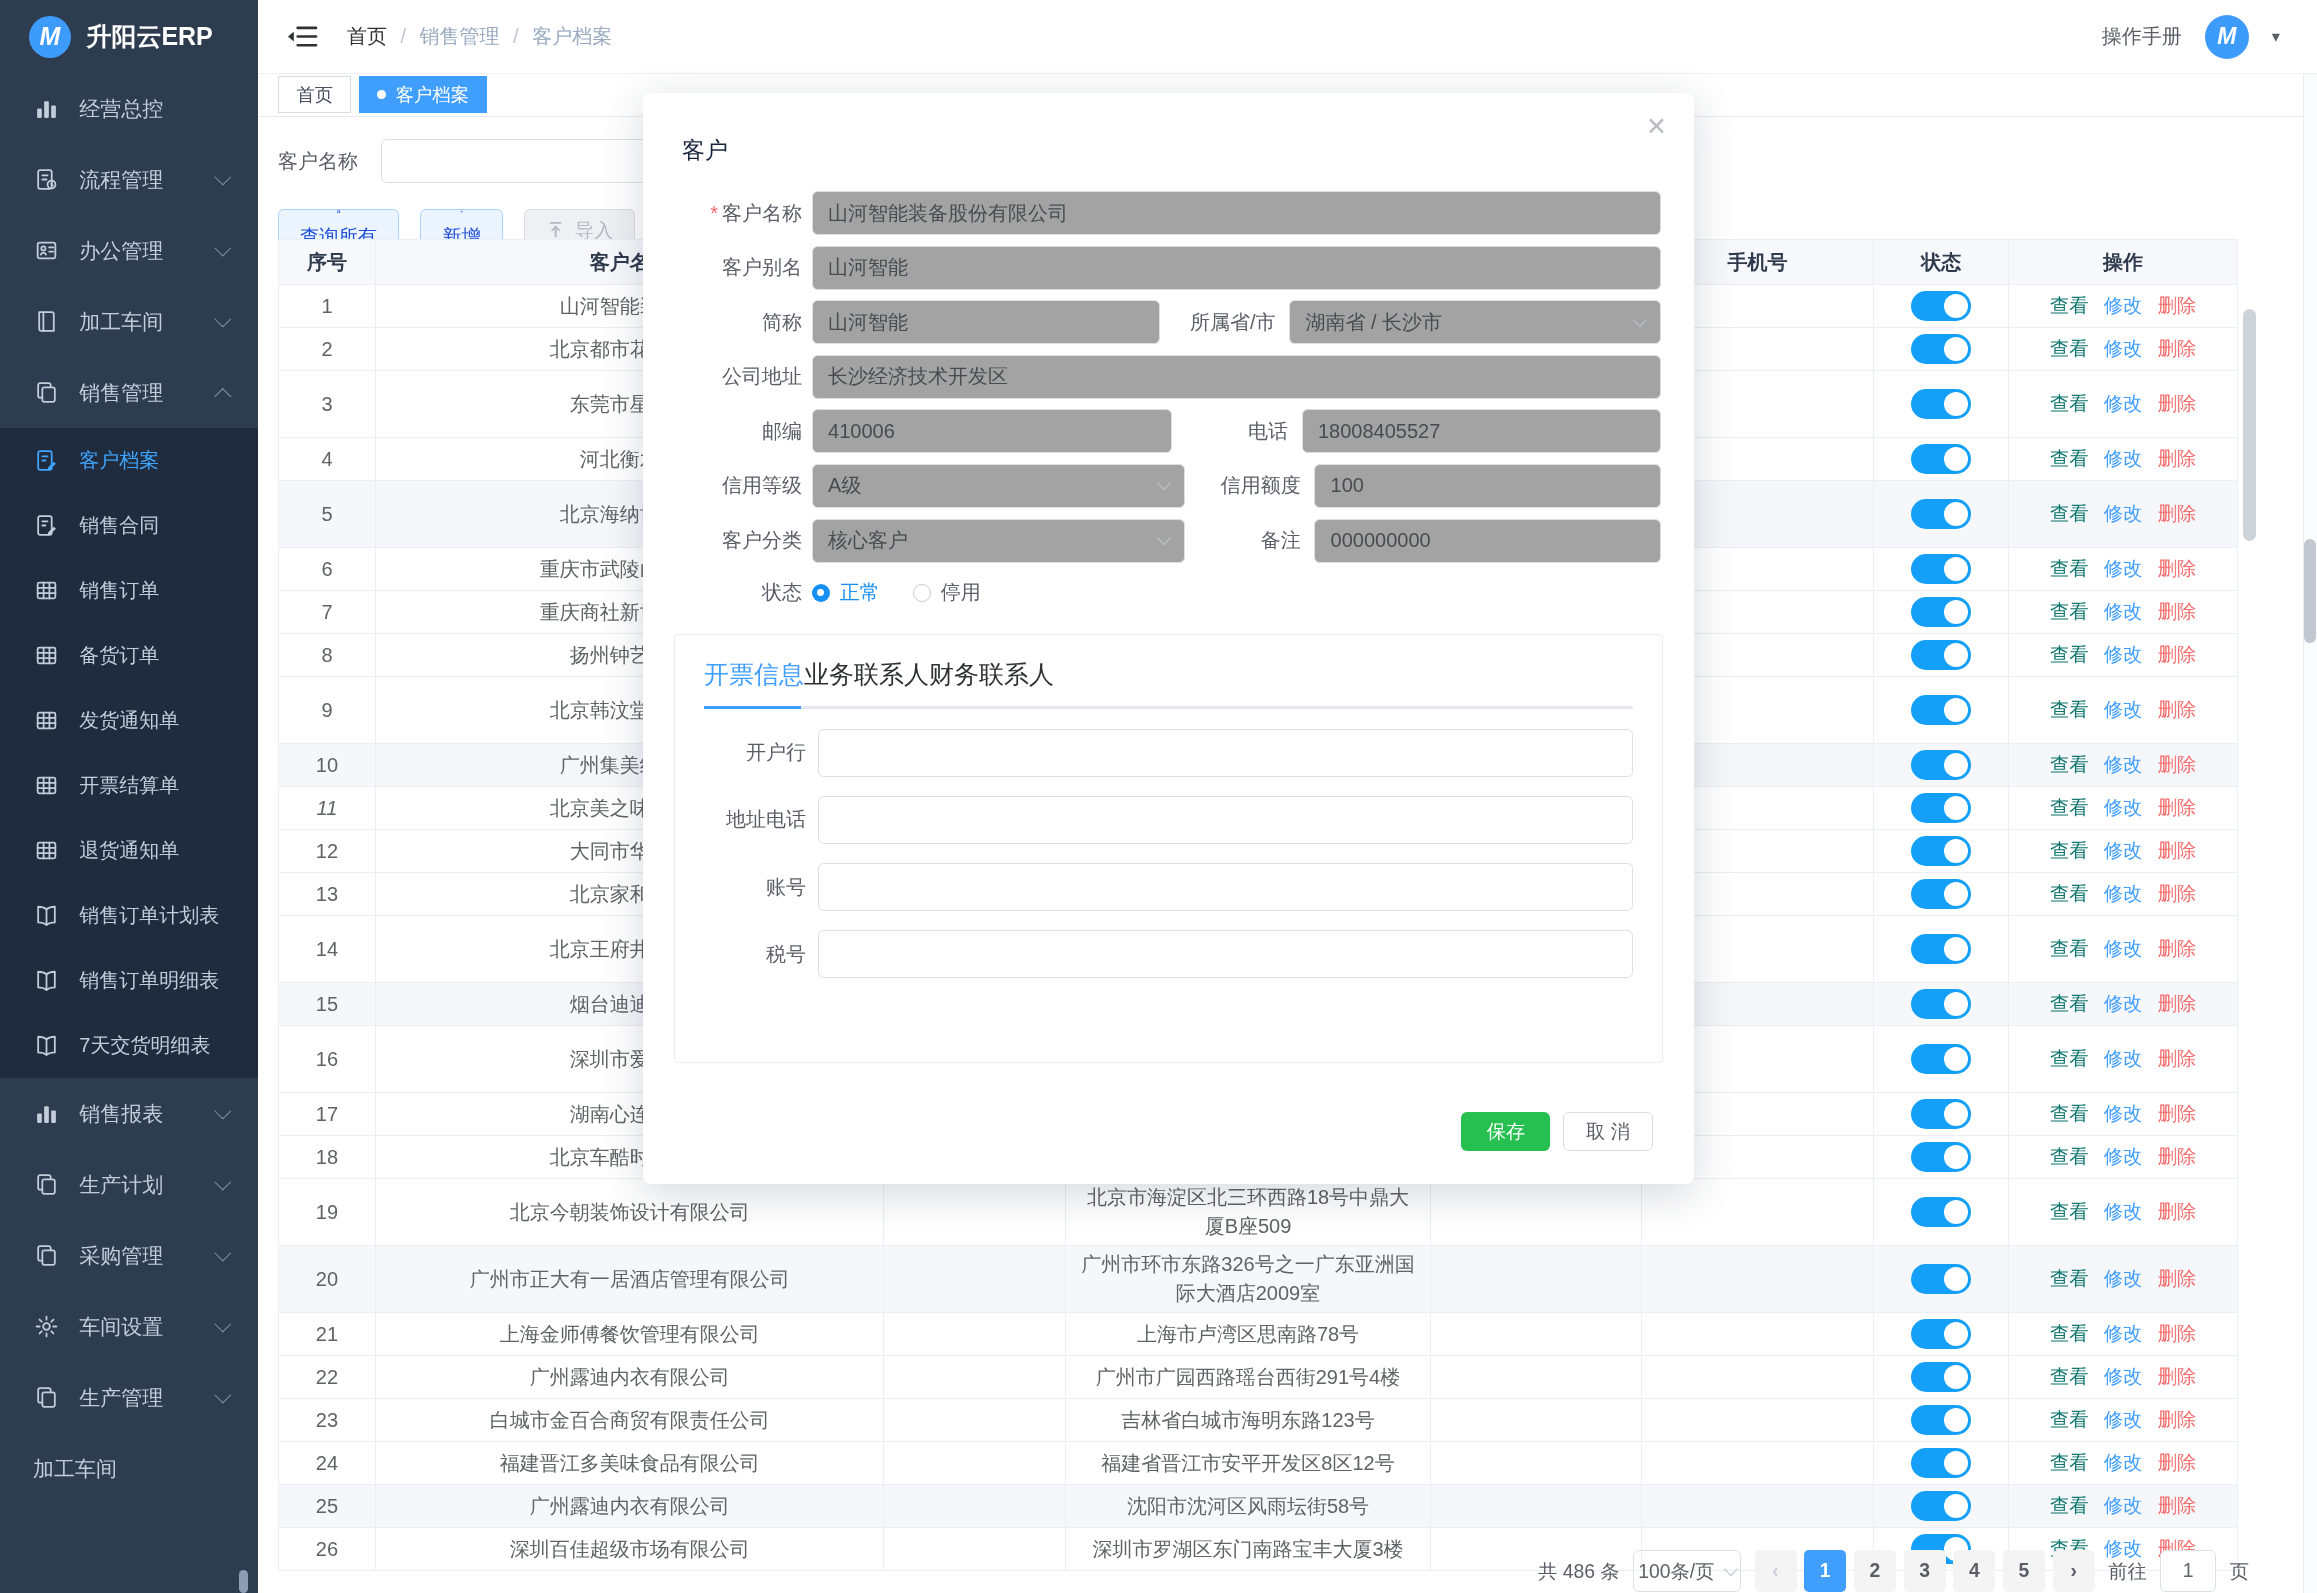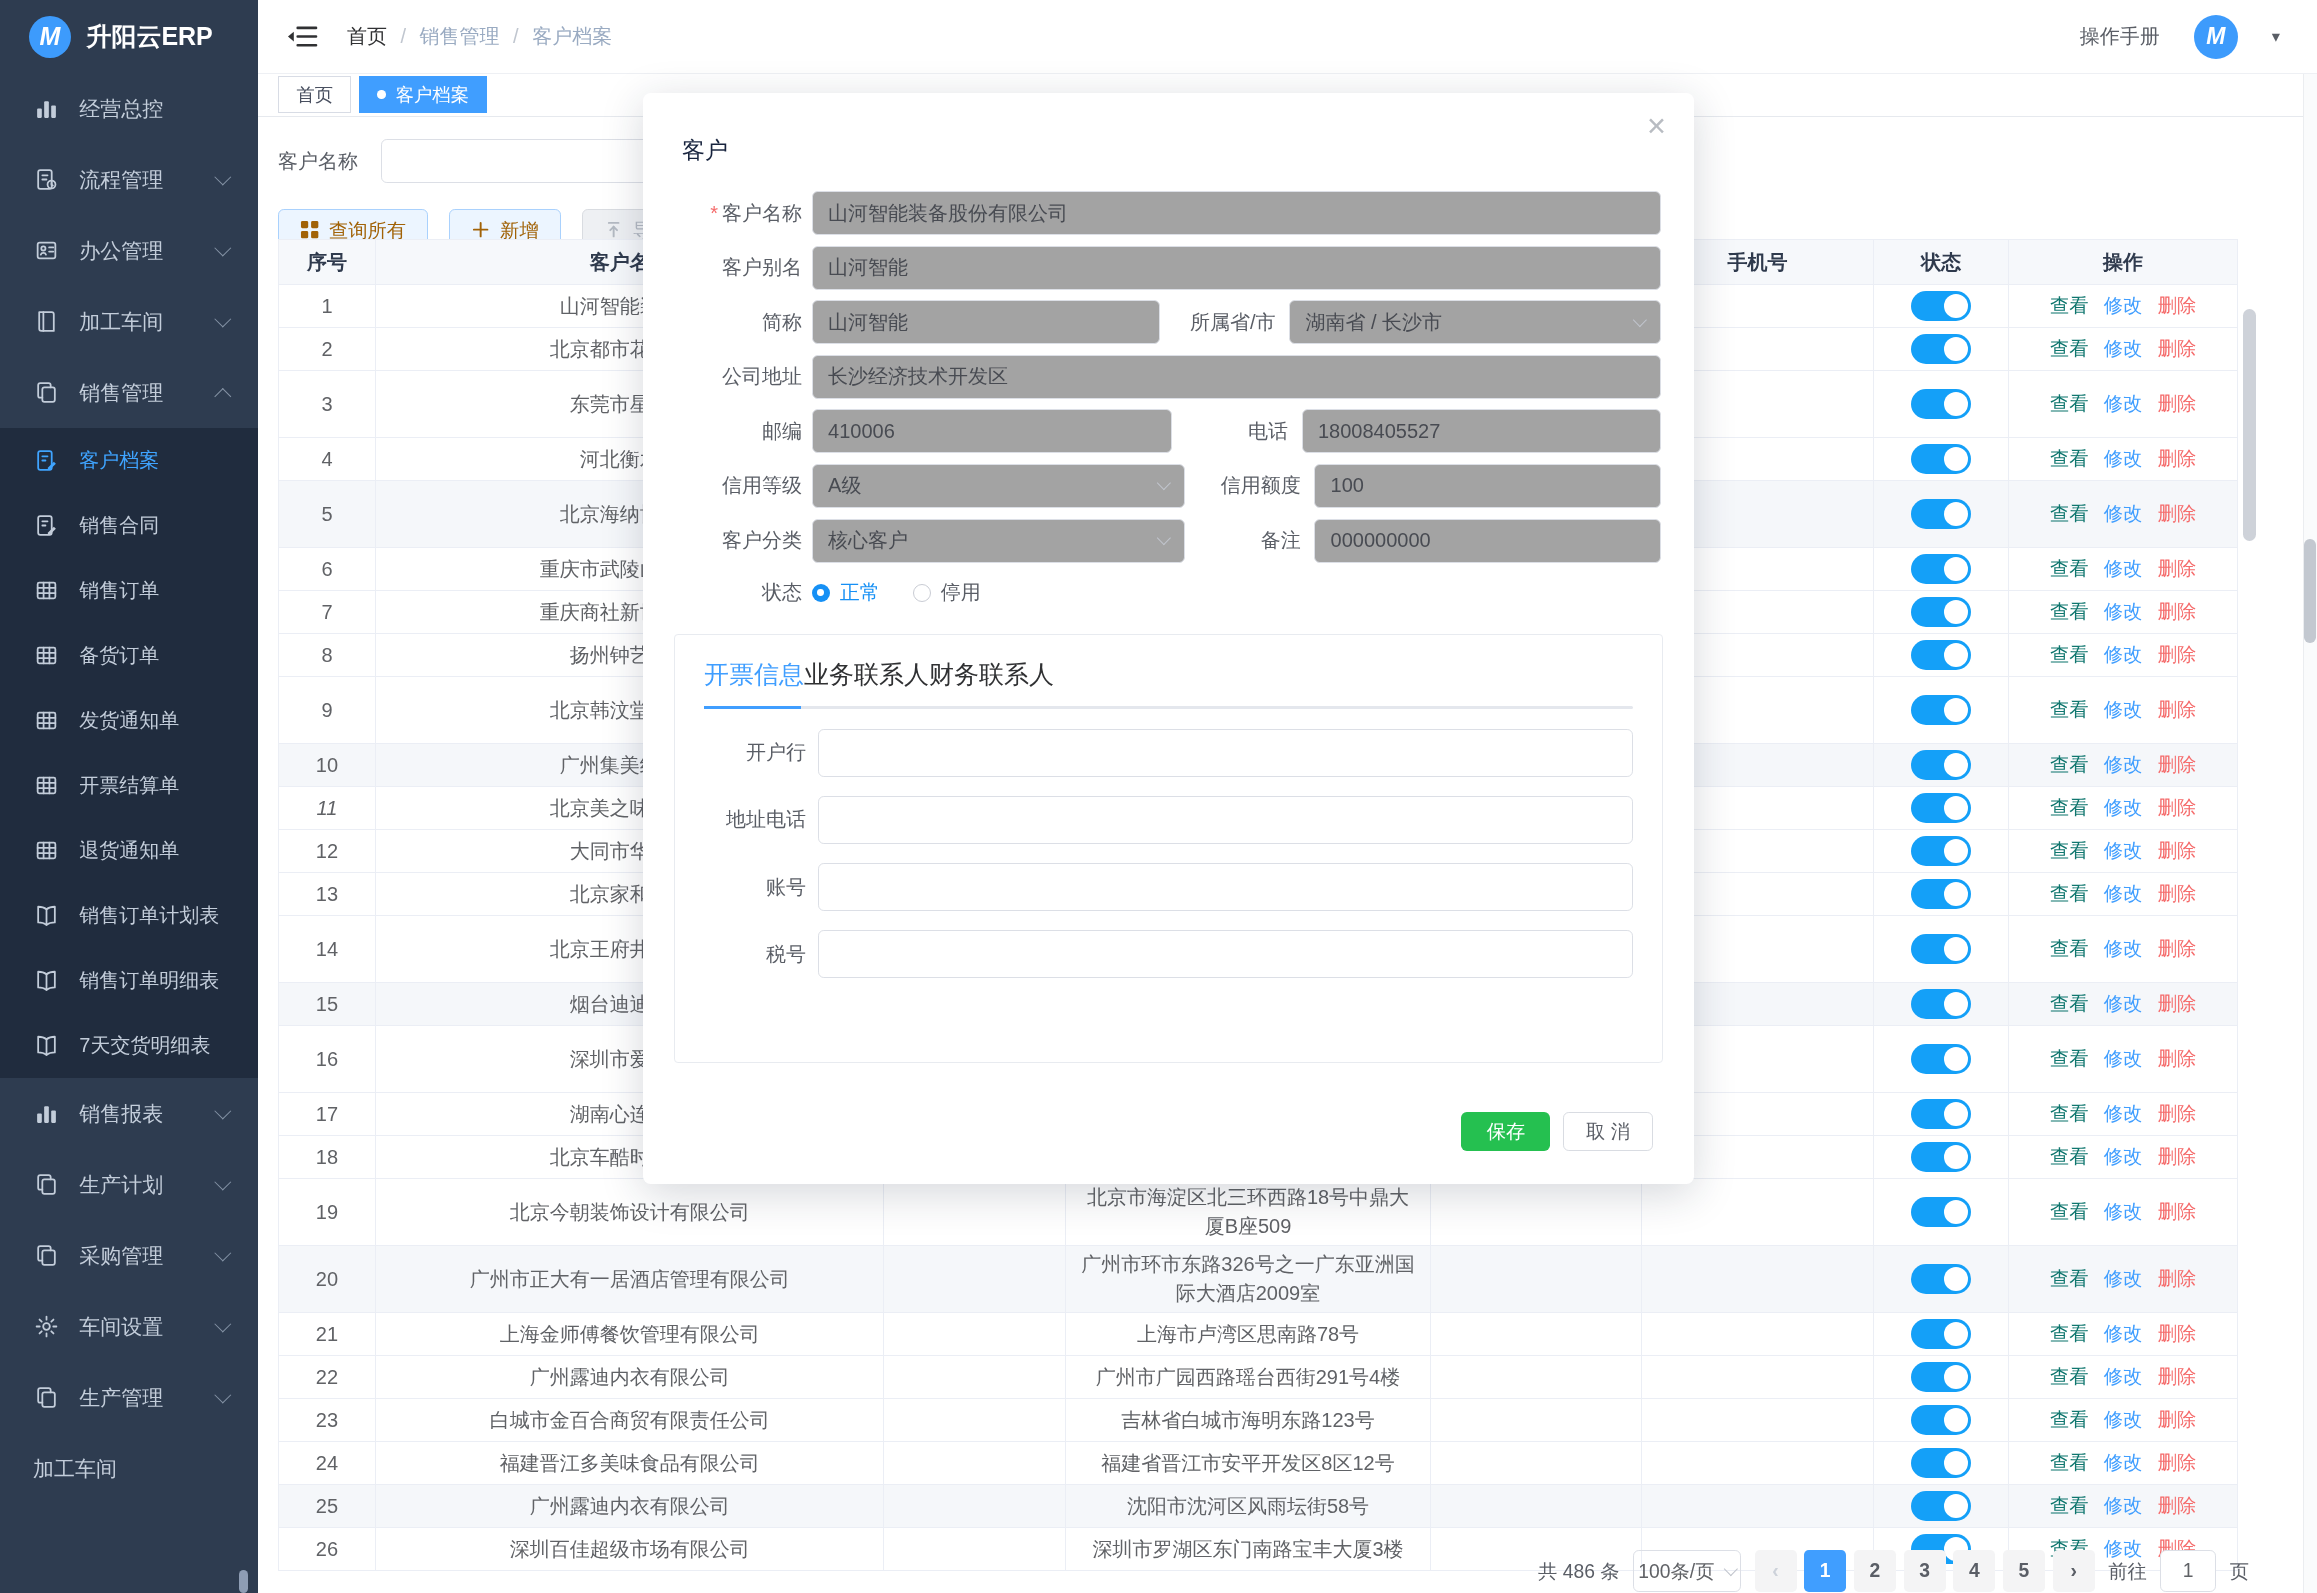--- a/index.html
+++ b/index.html
@@ -22,38 +22,38 @@
   .chev.up{transform:rotate(-135deg);margin-top:7.7px;}
   .sb-thumb{position:absolute;right:9.7px;bottom:0;width:9.7px;height:23px;border-radius:4.8px;background:#8e9db4;}
   
   .main{position:absolute;left:258px;top:0;right:0;bottom:0;background:#fff;}
   .topbar{height:74px;border-bottom:1px solid #eef0f4;display:flex;align-items:center;padding:0 37px 0 29px;box-sizing:border-box;}
   .burger{width:31px;height:25px;margin-right:29px;cursor:pointer;}
   .crumb{display:flex;gap:13.5px;font-size:20px;align-items:center;}
   .crumb .c-first{color:#303133;}
   .crumb .sep{color:#c0c6cf;}
   .crumb .c-rest{color:#9aabc2;}
-  .top-right{margin-left:auto;display:flex;align-items:center;gap:34px;justify-content:center;}
+  .top-right{margin-left:auto;display:flex;align-items:center;gap:23px;justify-content:center;}
   .manual{font-size:20px;color:#5a5e66;cursor:pointer;}
   .avatar{width:44px;height:44px;border-radius:50%;background:#3d9bfc;color:#fff;font-weight:bold;font-style:italic;
           font-size:23px;display:flex;align-items:center;justify-content:center;cursor:pointer;}
   .caret{color:#5a5e66;font-size:16.4px;cursor:pointer;}
   .tabsbar{height:43px;display:flex;align-items:flex-start;gap:7.7px;padding:1.9px 0 0 20px;border-bottom:1px solid #e6e9ee;box-sizing:border-box;}
   .tag{height:37px;display:flex;align-items:center;padding:0 17.4px;border:1px solid #d8dce5;font-size:18.3px;color:#495060;
        background:#fff;box-sizing:border-box;cursor:pointer;gap:9.7px;}
   .tag.active{background:#409eff;border-color:#409eff;color:#fff;}
   .tag .dot{width:8.7px;height:8.7px;border-radius:50%;background:#fff;}
   .filter-row{display:flex;align-items:center;gap:23px;padding:22px 0 0 20px;font-size:20px;color:#5a5e66;}
   .filter-input{width:541px;height:44px;border:1px solid #dcdfe6;border-radius:5.8px;box-sizing:border-box;
                 font-size:20px;padding:0 15.4px;color:#606266;font-family:inherit;}
   .toolbar-row{display:flex;gap:21px;padding:26px 0 0 20px;}
   .btn{height:42px;display:flex;align-items:center;gap:9.7px;padding:0 21px;border-radius:5.8px;font-size:19.3px;
        cursor:pointer;border:1px solid;box-sizing:border-box;}
   .btn svg{width:19.3px;height:19.3px;}
-  .btn-light{background:#ecf5ff;border-color:#a9d1fd;color:#a16207;}
+  .btn-light{background:#ecf5ff;border-color:#a9d1fd;color:#1d4ed8;flex-direction:column;}
   .btn-disabled{background:#eef0f3;border-color:#d9dce1;color:#b4bac3;cursor:not-allowed;}
   
   .table{position:absolute;left:20px;top:239px;width:1960px;}
   .thead{display:flex;height:46px;background:#f6f8fb;border:1px solid #ebeef5;box-sizing:border-box;}
   .th{display:flex;align-items:center;justify-content:center;font-size:20px;font-weight:bold;color:#2f3a4d;
       border-right:1px solid #ebeef5;box-sizing:border-box;}
   .th:last-child{border-right:none;}
   .tbody{border-left:1px solid #ebeef5;border-right:1px solid #ebeef5;}
   .tr{display:flex;border-bottom:1px solid #ebeef5;background:#fff;}
   .tr.striped{background:#f5f7fa;}

